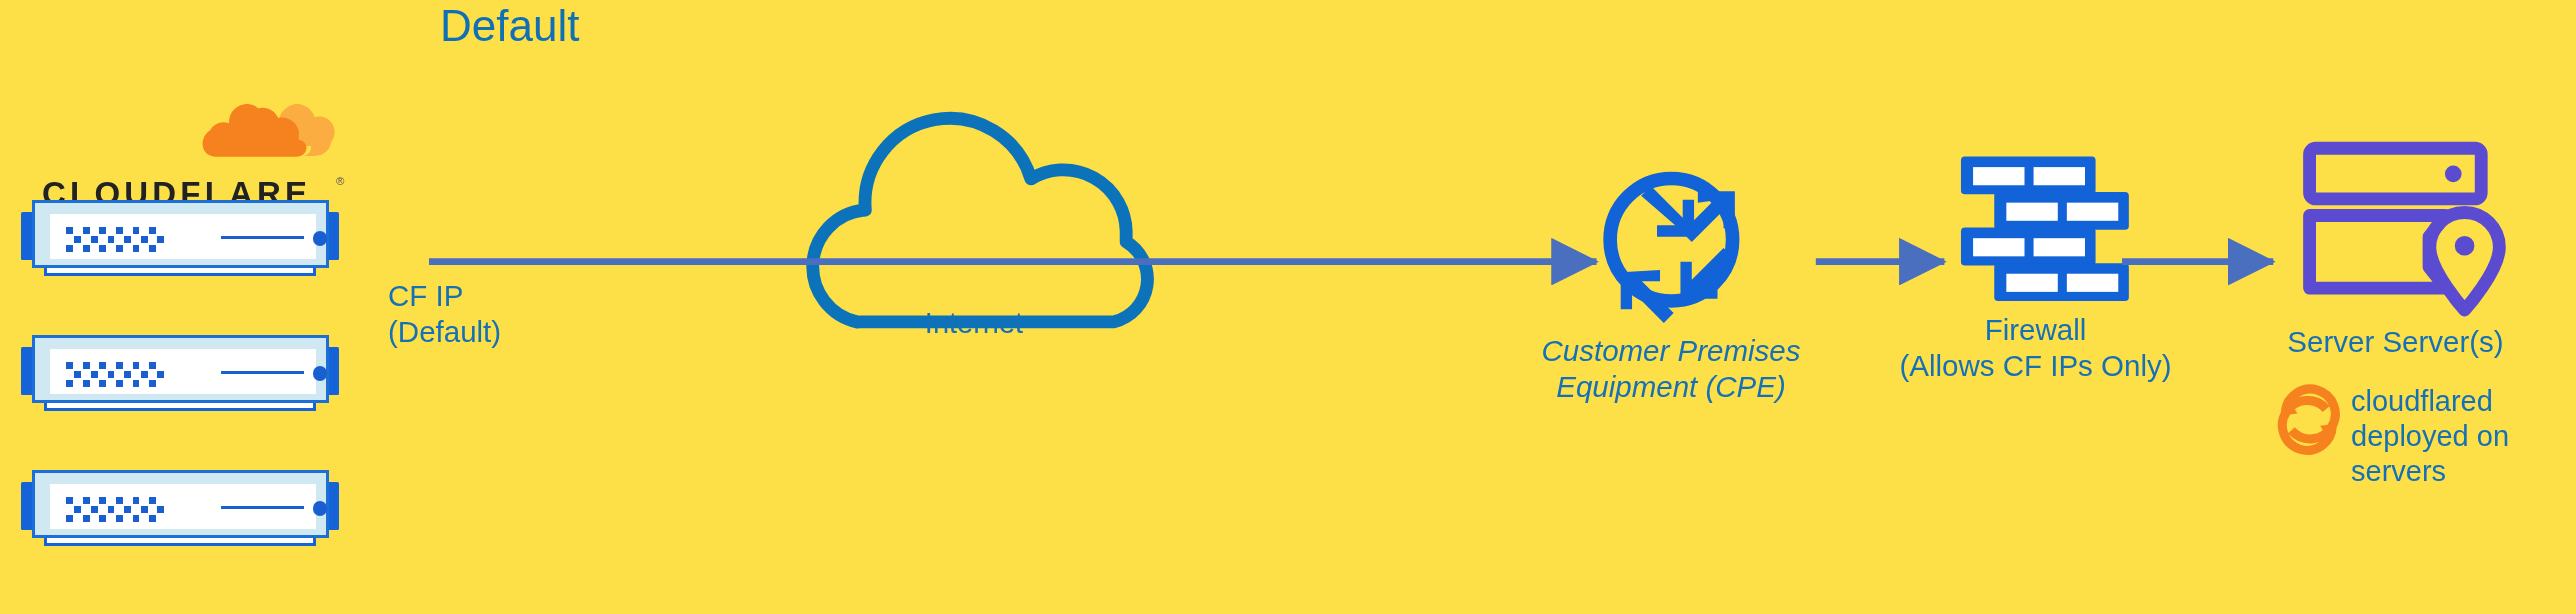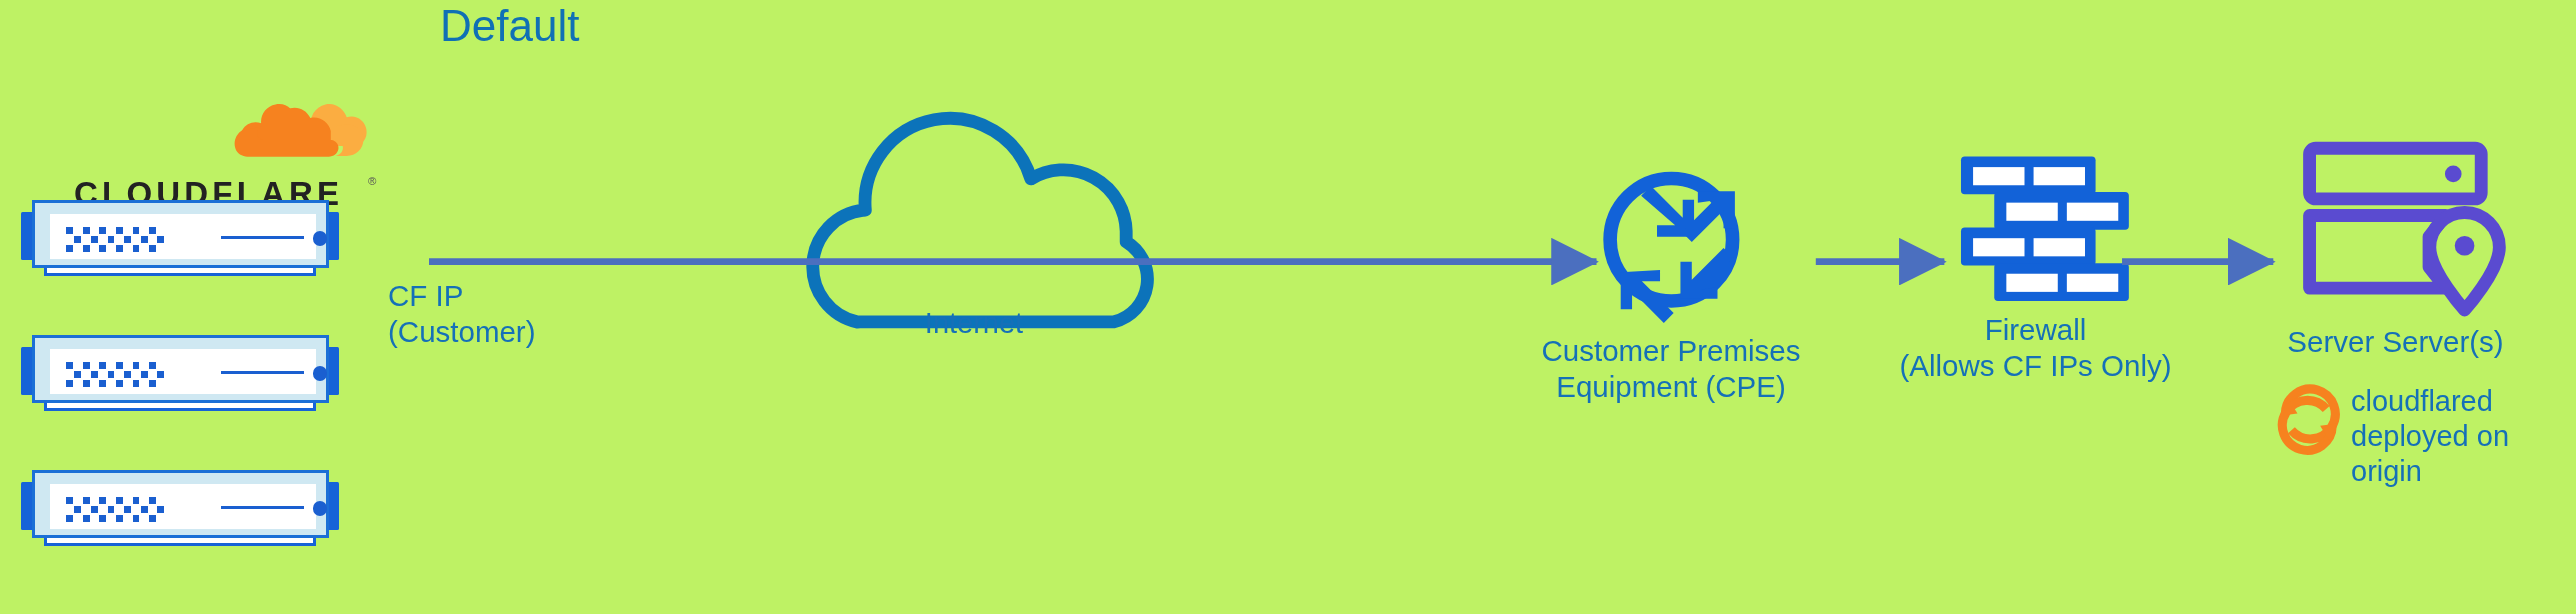--- a/index.html
+++ b/index.html
@@ -7,21 +7,21 @@
     padding: 0;
     background: #ffffff;
   }
   body {
     font-family: "Liberation Sans", sans-serif;
   }
   #canvas {
     position: relative;
     width: 2576px;
     height: 614px;
-    background: #bef264;
+    background: #fde047;
     overflow: hidden;
   }
   .abs { position: absolute; }
   .lbl {
     color: #1570B8;
     font-family: "Liberation Sans", sans-serif;
     font-size: 29px;
     line-height: 35px;
     white-space: pre-line;
   }
@@ -31,21 +31,21 @@
   #diagram-title {
     left: 440px;
     top: 0px;
     font-size: 44px;
     line-height: 51px;
     color: #1070B5;
     font-family: "Liberation Sans", sans-serif;
   }
 
   
-  #cf-logo { left: 42px; top: 102px; width: 303px; height: 114px; margin-left: 32px; }
+  #cf-logo { left: 42px; top: 102px; width: 303px; height: 114px; }
   #cf-wordmark {
     position: absolute;
     left: 0; top: 73px;
     font-size: 33px;
     letter-spacing: 4.2px;
     font-weight: bold;
     color: #222222;
     font-family: "Liberation Sans", sans-serif;
   }
   #cf-reg {
@@ -95,21 +95,21 @@
   }
   .su-led {
     position: absolute; left: 263px; top: 17.4px;
     width: 14.4px; height: 14.4px; border-radius: 50%; background: #1A5FD0;
   }
 
   
   #req-origin-label { left: 454px; top: 210px; font-size: 29.5px; }
   #cf-ip-label { left: 388px; top: 278px; font-size: 29.5px; line-height: 36px; }
   #internet-label { left: 891px; top: 306px; width: 166px; font-size: 29px; text-align: center; }
-  #cpe-label { left: 1527px; top: 333px; width: 288px; font-size: 29.5px; line-height: 36px; text-align: center; }
+  #cpe-label { left: 1527px; top: 333px; width: 288px; font-size: 29.5px; line-height: 36px; text-align: center; font-style: italic; }
   #firewall-label { left: 1884px; top: 312px; width: 303px; font-size: 29.5px; line-height: 36px; text-align: center; }
   #origin-label { left: 2244px; top: 324px; width: 303px; font-size: 29.5px; text-align: center; }
   #cloudflared-label {
     left: 2351px; top: 384px; width: 159px;
     font-size: 29px; line-height: 35px; text-align: left;
   }
 
   
   #vec { position: absolute; left: 0; top: 0; }
 </style>
@@ -263,28 +263,28 @@
     <g fill="none" stroke="#F6821F" stroke-width="12">
       <path d="M3021 547 a 33 33 0 1 1 8 22" stroke-linecap="butt"></path>
       <path d="M3025 527 l 12 20 l -23 3 z" fill="#F6821F" stroke="none"></path>
       <path d="M3083 563 a 33 33 0 1 1 -8 -22" stroke-linecap="butt"></path>
       <path d="M3079 583 l -12 -20 l 23 -3 z" fill="#F6821F" stroke="none"></path>
     </g>
   </svg>
 
 
   <div class="abs lbl" id="cf-ip-label">CF IP
-(Customer)</div>
+(Default)</div>
 
   <div class="abs lbl lbl-c" id="internet-label">Internet</div>
 
   <div class="abs lbl lbl-c" id="cpe-label">Customer Premises
 Equipment (CPE)</div>
 
   <div class="abs lbl lbl-c" id="firewall-label">Firewall
 (Allows CF IPs Only)</div>
 
   <div class="abs lbl lbl-c" id="origin-label">Server Server(s)</div>
 
-  <div class="abs lbl" id="cloudflared-label">cloudflared deployed on origin</div>
+  <div class="abs lbl" id="cloudflared-label">cloudflared deployed on servers</div>
 
 </div>
 
 
 </body></html>

